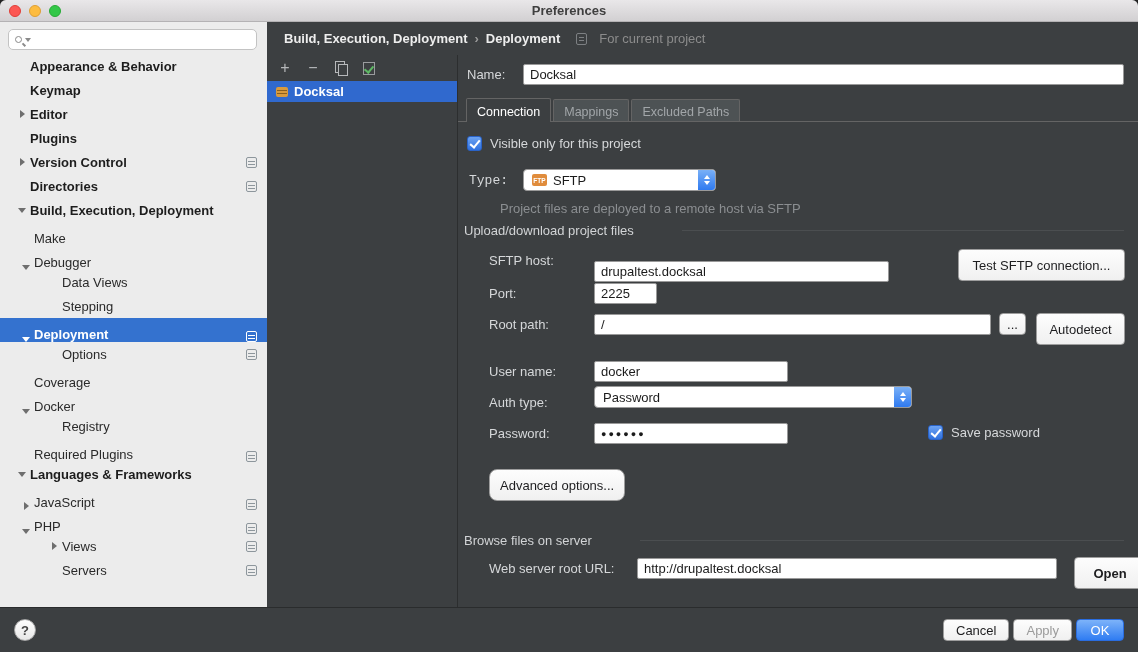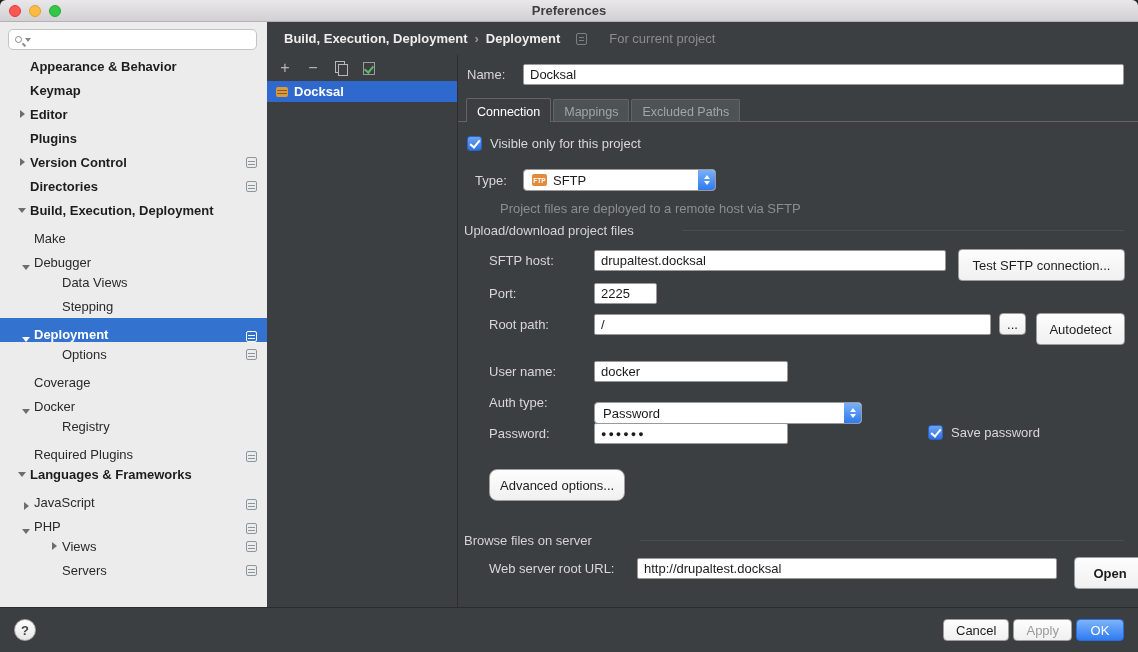--- a/index.html
+++ b/index.html
@@ -46,21 +46,21 @@
           margin-left:auto; margin-right:10px; position:relative; color:#8d969c; flex:none; }
   .trow.sel .pico { color:#fff; }
   .pico::before, .pico::after { content:""; position:absolute; left:1px; right:1px; height:1px; background:currentColor; }
   .pico::before { top:3px; } .pico::after { top:6px; }
 
   
   .hdr { position:absolute; left:267px; right:0; top:22px; height:33px; background:#3c3f41;
          display:flex; align-items:center; padding-left:17px; color:#e8e8e8; }
   .crumb { font-weight:bold; font-size:13px; color:#eeeeee; }
   .crumb-sep { color:#9a9a9a; margin:0 7px; font-weight:bold; }
-  .ctx { display:flex; align-items:center; gap:22px; margin-left:16px; color:#8c8c8c; }
+  .ctx { display:flex; align-items:center; gap:12px; margin-left:16px; color:#8c8c8c; }
   .info-ic { width:11px; height:12px; border:1px solid #7d8083; border-radius:2px; position:relative; }
   .info-ic::before, .info-ic::after { content:""; position:absolute; left:2px; right:2px; height:1px; background:#7d8083; }
   .info-ic::before { top:3px; } .info-ic::after { top:6px; }
 
   
   .listpanel { position:absolute; left:267px; top:55px; width:191px; bottom:45px;
                background:#3c3f41; border-right:1px solid #2c2e2f; }
   .ltoolbar { height:26px; display:flex; align-items:center; gap:14px; padding-left:11px; color:#b6b8ba; }
   .tbico { display:flex; align-items:center; justify-content:center; width:14px; height:14px; cursor:default; }
   .ico-plus::before { content:"+"; font-size:16px; line-height:12px; }
@@ -283,53 +283,53 @@
       <span class="tab active">Connection</span>
       <span class="tab">Mappings</span>
       <span class="tab">Excluded Paths</span>
     </div>
 
     <div class="chkrow" style="left:9px; top:81px;">
       <span class="chk"></span>
       <span>Visible only for this project</span>
     </div>
 
-    <span class="flabel" style="left:17px; top:118px;">Type:</span>
+    <span class="flabel" style="left:11px; top:118px;font-family:Liberation Mono, monospace;">Type:</span>
     <div class="combo" style="left:65px; top:114px; width:193px;">
       <span class="ftp-badge">FTP</span>
       <span>SFTP</span>
       <span class="spin">
           <i class="up"></i>
           <i class="dn"></i>
         </span>
     </div>
     <span class="hint" style="left:42px; top:146px;">Project files are deployed to a remote host via SFTP</span>
 
     <div class="section" style="left:6px; right:14px; top:168px;">
       <span>Upload/download project files</span>
       <span class="sec-line"></span>
     </div>
 
     <span class="flabel" style="left:31px; top:198px;">SFTP host:</span>
-    <input class="tf" style="left: 136px; top: 195px; width: 352px;" value="drupaltest.docksal">
+    <input class="tf" style="left: 136px; top: 206px; width: 295px;" value="drupaltest.docksal">
     <button class="mbtn" style="left:500px; top:194px; width:167px;">Test SFTP connection...</button>
 
     <span class="flabel" style="left:31px; top:231px;">Port:</span>
     <input class="tf" style="left: 136px; top: 228px; width: 63px;" value="2225">
 
     <span class="flabel" style="left:31px; top:262px;">Root path:</span>
     <input class="tf" style="left: 136px; top: 259px; width: 397px;" value="/">
     <button class="mbtn" style="left:541px; top:258px; width:27px; padding:0 4px;">...</button>
     <button class="mbtn" style="left:578px; top:258px; width:89px;">Autodetect</button>
 
     <span class="flabel" style="left:31px; top:309px;">User name:</span>
     <input class="tf" style="left: 136px; top: 306px; width: 194px;" value="docker">
 
     <span class="flabel" style="left:31px; top:340px;">Auth type:</span>
-    <div class="combo" style="left:136px; top:347px; width:268px;">
+    <div class="combo" style="left:136px; top:331px; width:318px;">
       <span>Password</span>
       <span class="spin">
           <i class="up"></i>
           <i class="dn"></i>
         </span>
     </div>
 
     <span class="flabel" style="left:31px; top:371px;">Password:</span>
     <input class="tf pw" style="left: 136px; top: 368px; width: 194px;" value="●●●●●●">
     <div class="chkrow" style="left:470px; top:370px;">

